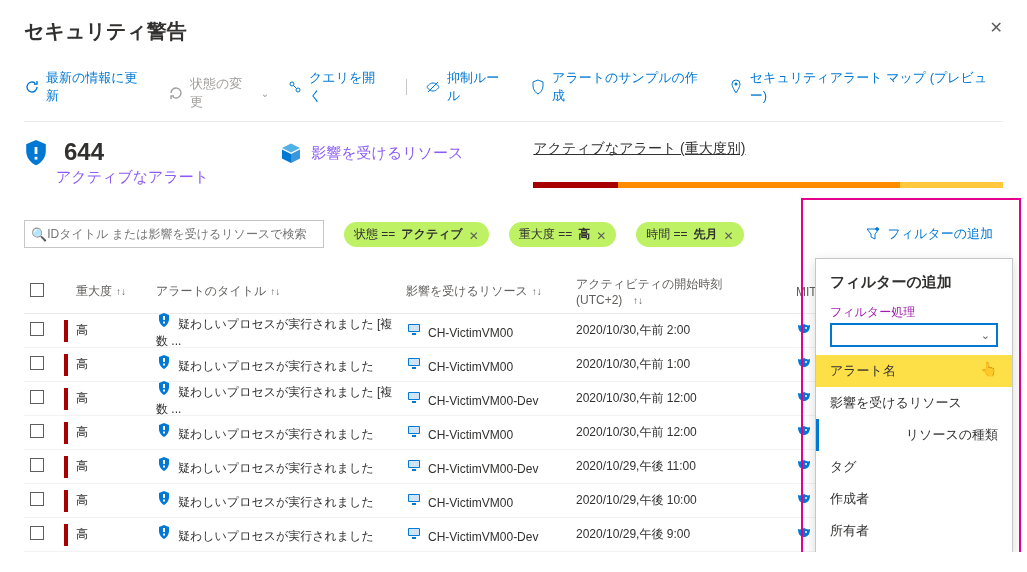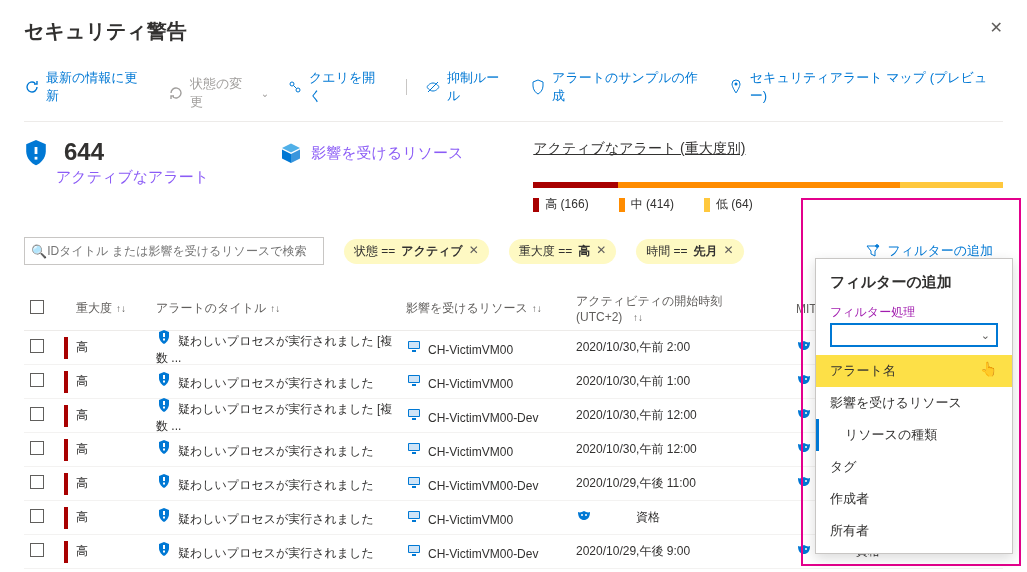--- a/index.html
+++ b/index.html
@@ -25,21 +25,21 @@
 .sev-bar .seg-high { background: #a80000; }
 .sev-bar .seg-med { background: #ff8c00; }
 .sev-bar .seg-low { background: #ffc83d; }
 .sev-legend { display: flex; gap: 30px; font-size: 12px; }
 .sev-legend .chip { display: flex; align-items: center; gap: 6px; }
 .sev-legend .sw { width: 6px; height: 14px; display: inline-block; }
 
 .filter-row { display: flex; align-items: center; gap: 20px; margin-bottom: 22px; }
 .search-box { flex: 0 0 300px; display: flex; align-items: center; border: 1px solid #c8c6c4; height: 28px; padding: 0 6px; color: #605e5c; }
 .search-box input { border: none; outline: none; font-size: 12px; flex: 1; color: #605e5c; background: transparent; }
-.pill { display: flex; align-items: flex-start; gap: 6px; background: #fef9c3; border-radius: 14px; padding: 4px 10px; font-size: 12px; white-space: nowrap; }
+.pill { display: flex; align-items: flex-end; gap: 6px; background: #bef264; border-radius: 14px; padding: 4px 10px; font-size: 12px; white-space: nowrap; }
 .pill b { font-weight: 600; }
 .pill .x { color: #605e5c; cursor: pointer; }
 .add-filter { display: flex; align-items: center; gap: 6px; color: #0078d4; font-size: 13px; cursor: pointer; border-radius: 14px; padding: 4px 10px; }
 
 .table { width: 100%; }
 .thead { display: flex; align-items: center; font-size: 12px; color: #605e5c; border-bottom: 1px solid #edebe9; padding: 6px 0; margin-top: 19px; }
 .thead .col, .row .col { padding: 0 6px; }
 .col.chk { width: 34px; }
 .col.bar { width: 6px; }
 .col.sev { width: 80px; }
@@ -57,21 +57,21 @@
 .row .mask { color: #0078d4; }
 .checkbox { width: 14px; height: 14px; border: 1px solid #605e5c; display: inline-block; }
 
 .popup-outline { position: absolute; top: 198px; right: 6px; width: 220px; height: 368px; border: 2px solid #e3008c; pointer-events: none; }
 .popup { position: absolute; top: 258px; right: 14px; width: 198px; background: #fff; border: 1px solid #c8c6c4; box-shadow: 0 4px 12px rgba(0,0,0,0.15); padding: 14px 0 6px 0; }
 .popup h3 { font-size: 15px; font-weight: 600; padding: 0 14px 12px 14px; }
 .popup .field-label { font-size: 12px; color: #a21caf; padding: 0 14px; }
 .popup .select { margin: 2px 14px 8px 14px; border: 2px solid #0078d4; height: 24px; display: flex; align-items: center; justify-content: flex-end; padding: 0 6px; }
 .popup .opt { padding: 7px 14px; font-size: 13px; cursor: pointer; position: relative; }
 .popup .opt.hovered { background: #fde047; }
-.popup .opt.selected { border-left: 3px solid #0078d4; padding-left: 26px; }
+.popup .opt.selected { border-left: 3px solid #0078d4; padding-left: 26px; text-align: right; }
 .cursor-icon { position: absolute; right: 14px; top: 6px; font-size: 14px; pointer-events: none; }
 
 svg.icn { width: 16px; height: 16px; flex-shrink: 0; }
 </style>
 </head>
 <body>
 
 <div class="page">
   <div class="page-title">セキュリティ警告</div>
   <div class="close-btn">✕</div>
@@ -142,34 +142,20 @@
       <div class="metric-col">
         <div class="lbl">影響を受けるリソース</div>
       </div>
     </div>
     <div class="sev-block">
       <div class="sev-title">アクティブなアラート (重大度別)</div>
       <div class="sev-bar">
         <div class="seg-high" style="width:18%"></div>
         <div class="seg-med" style="width:60%"></div>
         <div class="seg-low" style="width:22%"></div>
-      </div>
-      <div class="sev-legend">
-        <div class="chip">
-            <span class="sw" style="background:#a80000"></span>
-            <span>高 (166)</span>
-          </div>
-        <div class="chip">
-            <span class="sw" style="background:#ff8c00"></span>
-            <span>中 (414)</span>
-          </div>
-        <div class="chip">
-            <span class="sw" style="background:#ffc83d"></span>
-            <span>低 (64)</span>
-          </div>
       </div>
     </div>
   </div>
 
   <div class="filter-row">
     <div class="search-box">
       <span style="color:#0078d4">🔍</span>
       <input placeholder="IDタイトル または影響を受けるリソースで検索" style="">
     </div>
     <div class="pill">
@@ -338,20 +324,21 @@
           <div class="col title"><svg class="icn shield" viewBox="0 0 16 16">
               <path fill="#0078d4" d="M8 1l5 2v4c0 4-3 7-5 8-2-1-5-4-5-8V3l5-2z"></path>
               <rect x="7" y="4" width="2" height="4" fill="#fff"></rect>
               <rect x="7" y="9.5" width="2" height="2" fill="#fff"></rect>
             </svg>疑わしいプロセスが実行されました</div>
           <div class="col res"><svg class="icn monitor" viewBox="0 0 16 16">
               <rect x="2" y="3" width="12" height="8" rx="1" fill="#0078d4"></rect>
               <rect x="3" y="4" width="10" height="6" fill="#cfe4f7"></rect>
               <rect x="6" y="12" width="4" height="2" fill="#0078d4"></rect>
             </svg>CH-VictimVM00</div>
+          <div class="col time">2020/10/29,午後 10:00</div>
           <div class="col mitre"><svg class="icn mask" viewBox="0 0 16 16">
               <path fill="#0078d4" d="M2 4c0 6 3 8 6 8s6-2 6-8c-2 1-4 0-6-1-2 1-4 2-6 1z"></path>
               <circle cx="6" cy="7" r="1" fill="#fff"></circle>
               <circle cx="10" cy="7" r="1" fill="#fff"></circle>
             </svg></div>
           <div class="col cred">資格</div>
         </div>
         <div class="row">
           <div class="col chk"><span class="checkbox"></span></div>
           <div class="col bar">

